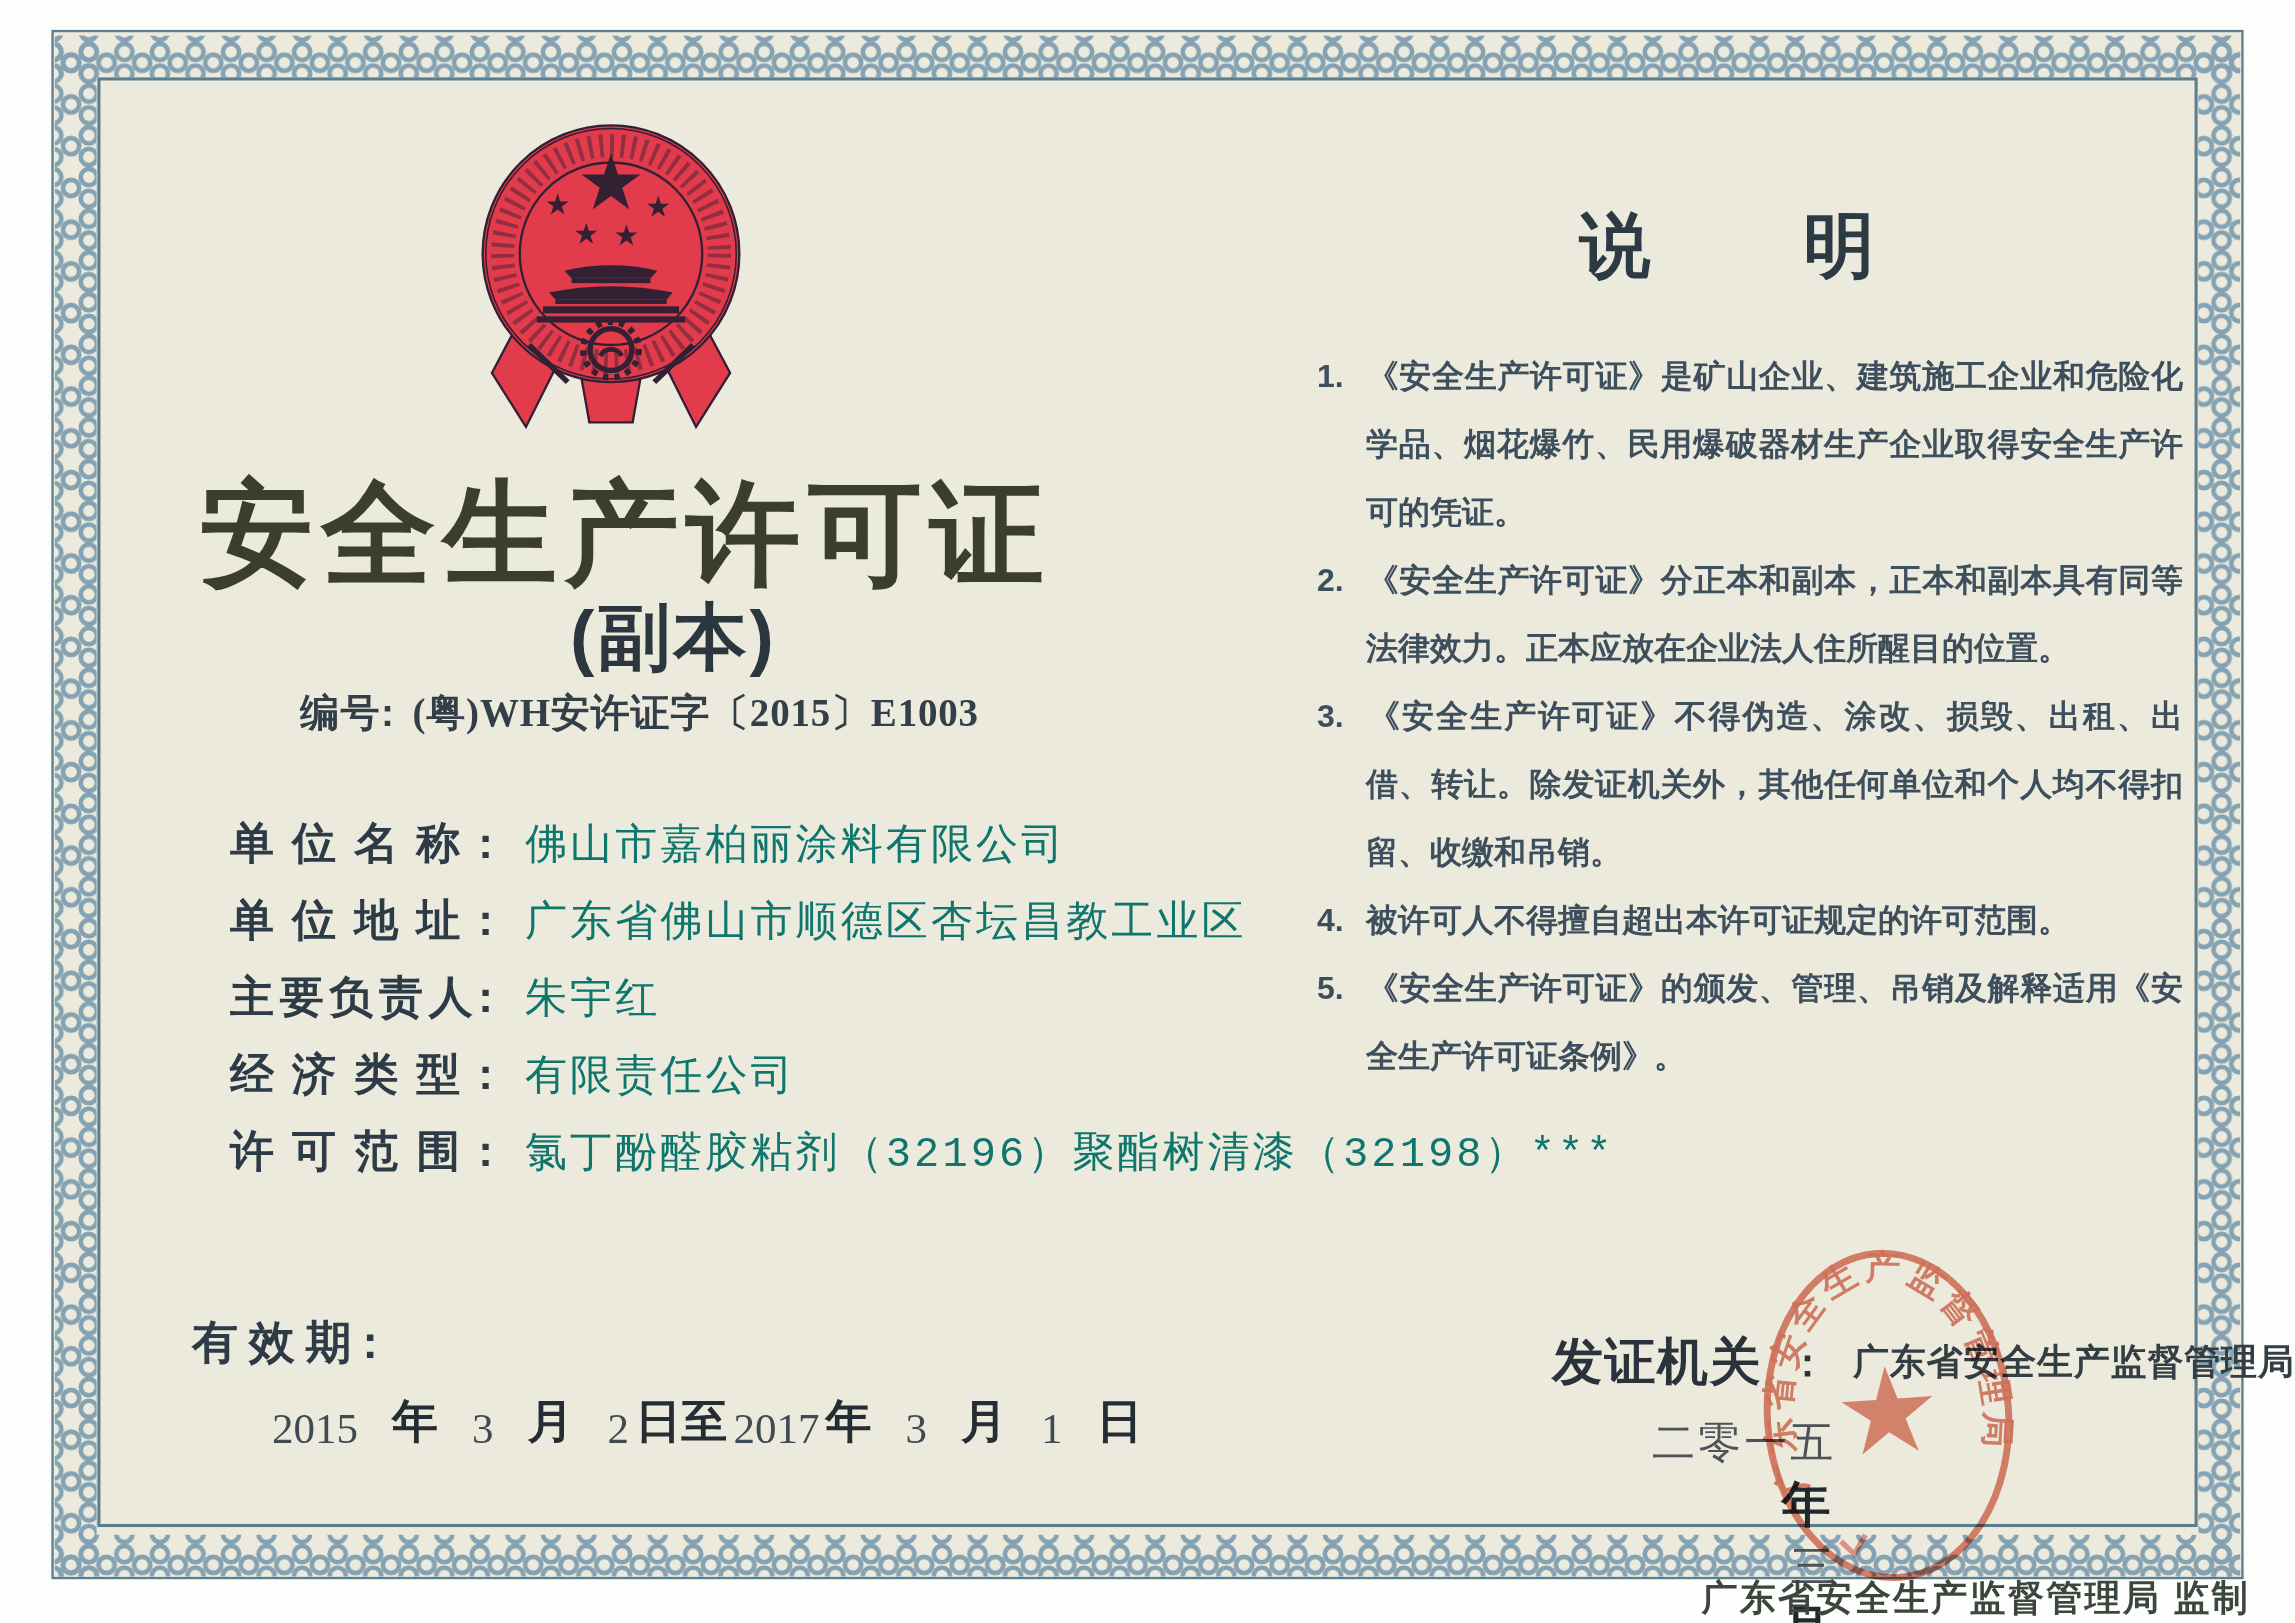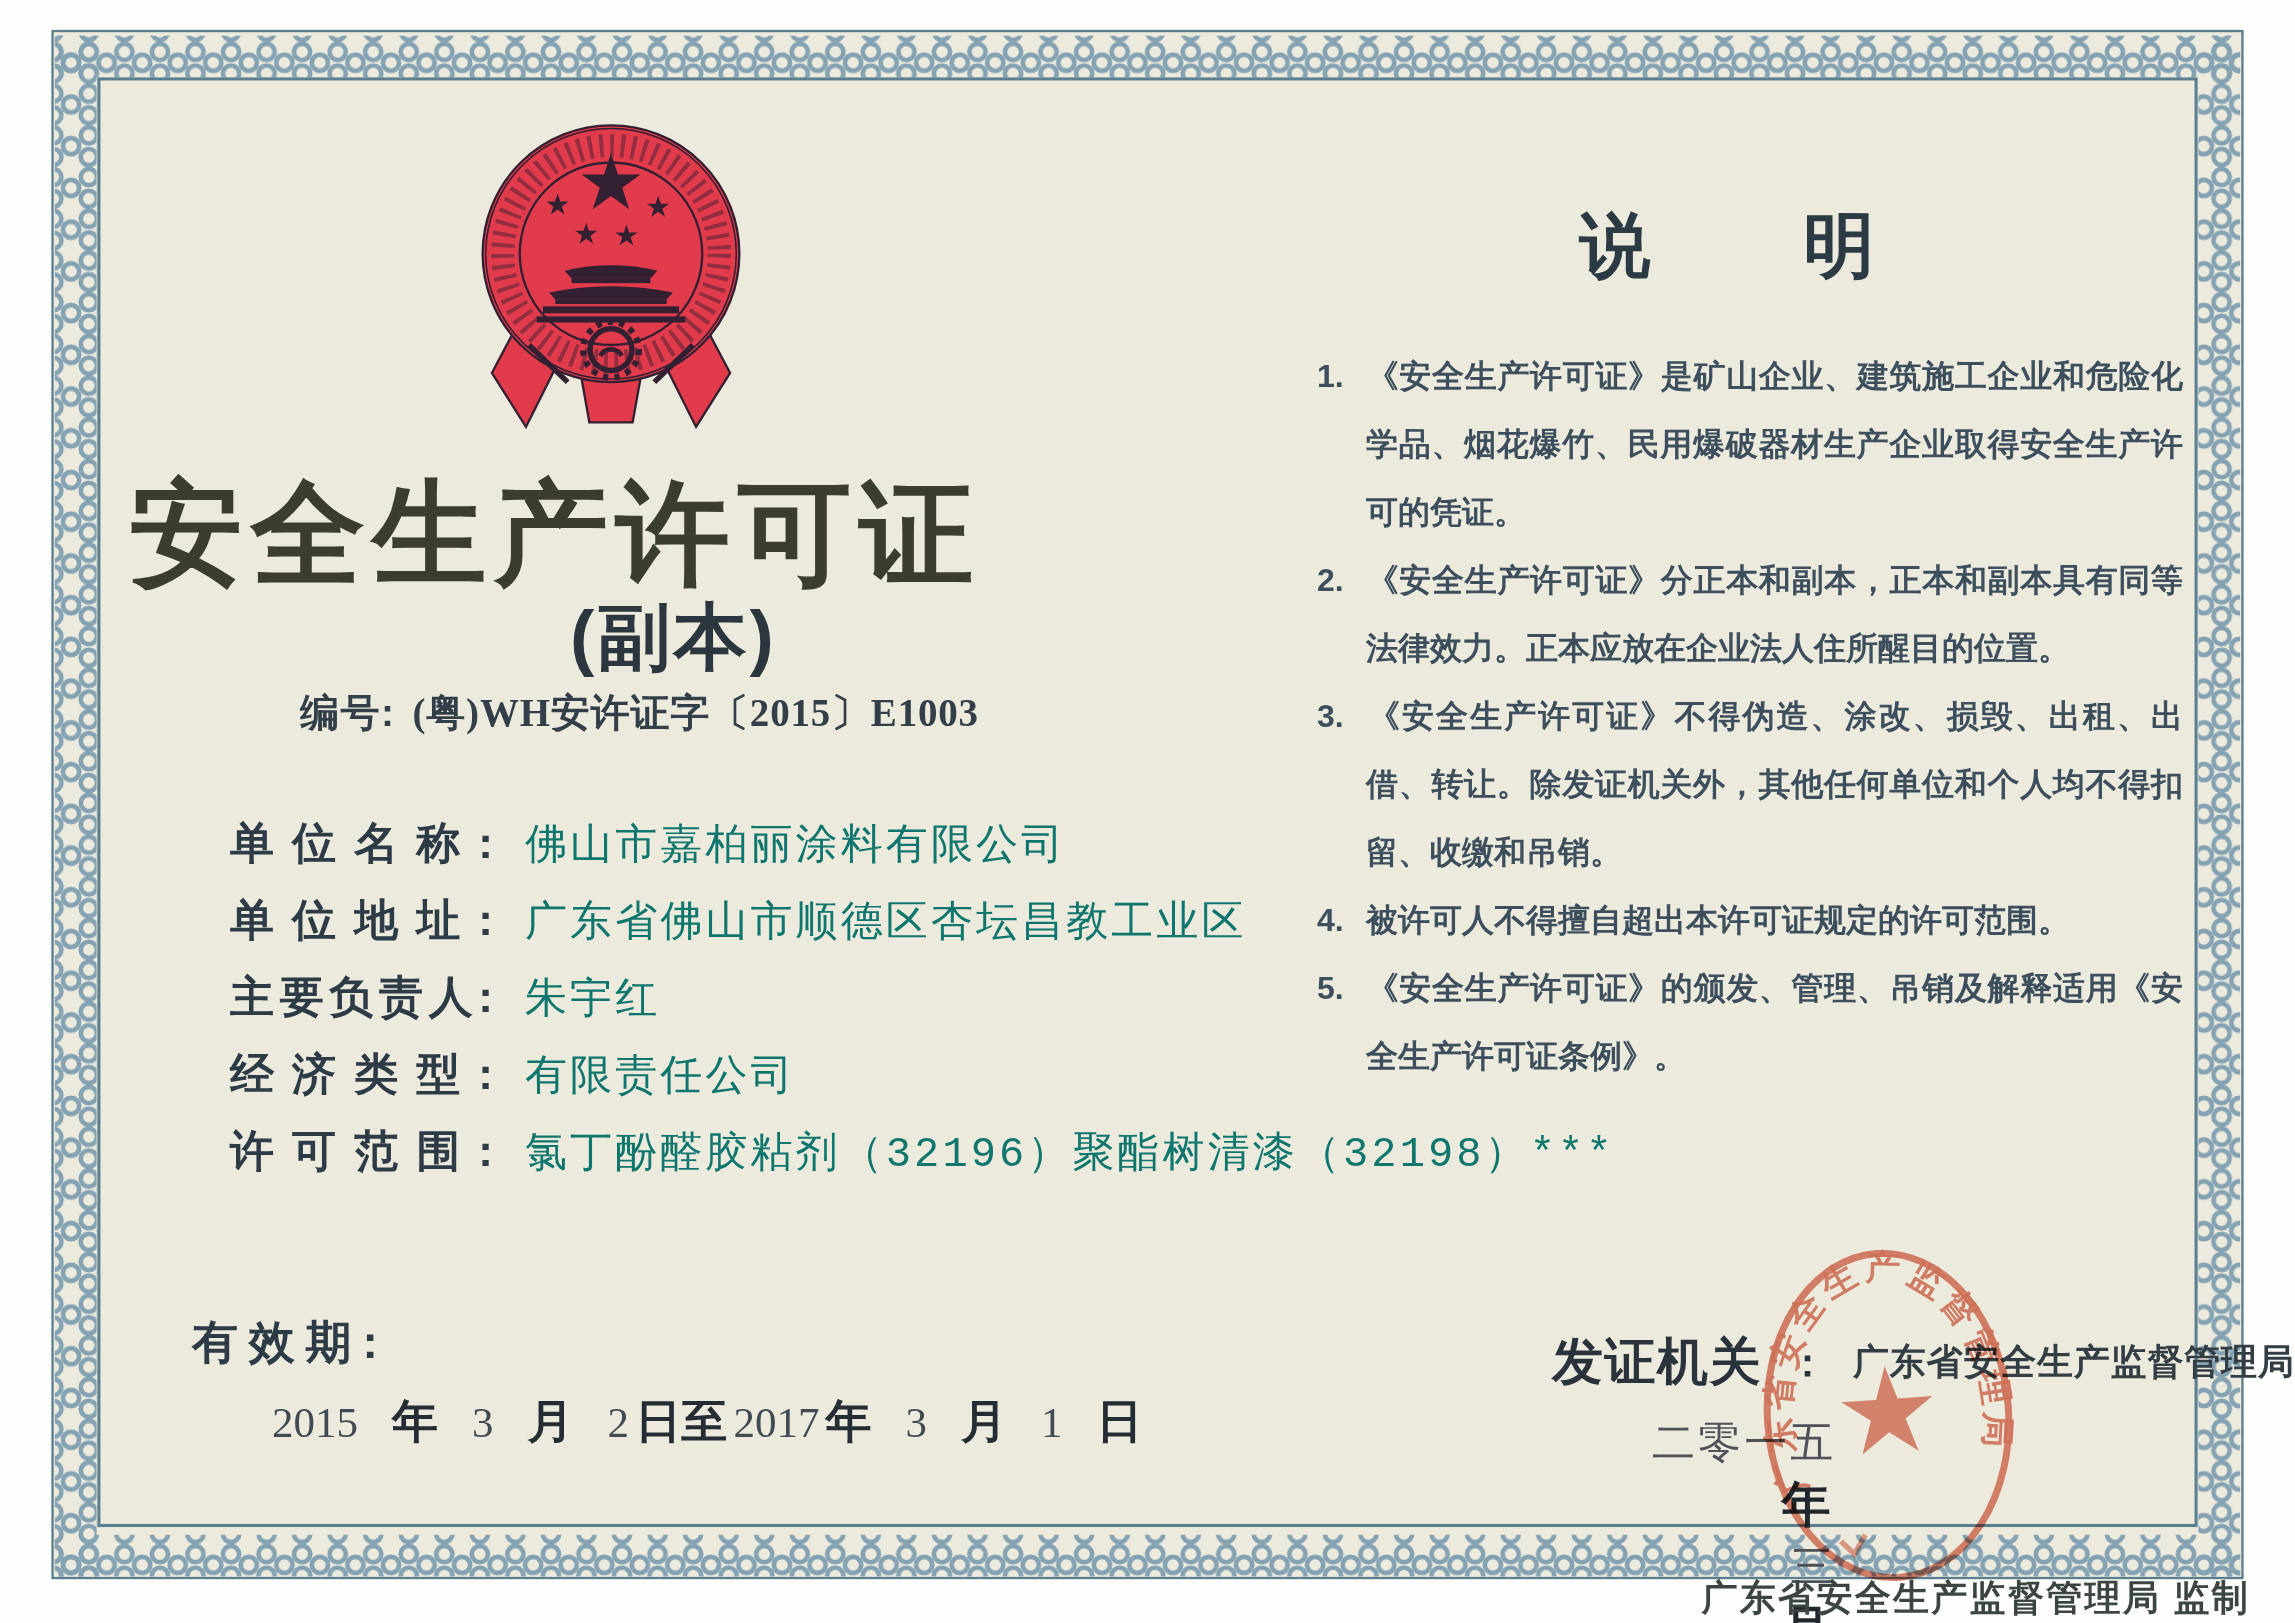--- a/index.html
+++ b/index.html
@@ -8,23 +8,23 @@
     background:#fdfdfc;
     font-family:"Liberation Sans", sans-serif;
   }
   .abs{position:absolute;}
   
   #border-svg{left:0;top:0;z-index:0;}
   
   #emblem{left:478px;top:116px;z-index:2;}
   
   .title{
-    left:100px;top:458px;width:1051px;
+    left:100px;top:458px;width:1051px;text-align:center;
     font-size:114px;font-weight:bold;letter-spacing:7.7px;
-    color:#3a3e2f;z-index:2;padding-left:29px;
+    color:#3a3e2f;z-index:2;
   }
   .subtitle{
     left:100px;top:589px;width:1051px;text-align:center;
     font-size:73px;font-weight:bold;letter-spacing:3.1px;
     color:#2c363e;z-index:2;padding-left:48px;
   }
   .serial{
     left:300px;top:686px;font-size:39px;color:#333f48;z-index:2;
     white-space:nowrap;
   }
@@ -39,21 +39,21 @@
   }
   .fvalue{
     margin-left:32px;font-family:Liberation Mono, monospace;
     font-size:42px;color:#0f766e;letter-spacing:3.1px;
   }
   
   .validity-label{
     left:192px;top:1312px;font-size:46px;font-weight:bold;color:#2d3b47;
     letter-spacing:10.8px;z-index:2;
   }
-  .vdate{left:272px;top:1391px;z-index:2;white-space:nowrap;display:flex;align-items:center;}
+  .vdate{left:272px;top:1391px;z-index:2;white-space:nowrap;display:flex;align-items:flex-end;}
   .vdate .num{
     font-family:"Liberation Serif", serif;font-size:43px;color:#3f4a52;margin-right:34px;
   }
   .vdate .cjk{font-size:46px;font-weight:bold;color:#242d33;margin-right:34px;}
   .vdate .tight{margin-right:6.2px;}
   .vdate .end{margin-right:0;}
   
   .notes-heading{
     left:1329px;top:199px;width:796px;z-index:2;display:flex;justify-content:center;
     font-size:71px;font-weight:bold;color:#2c3a44;

